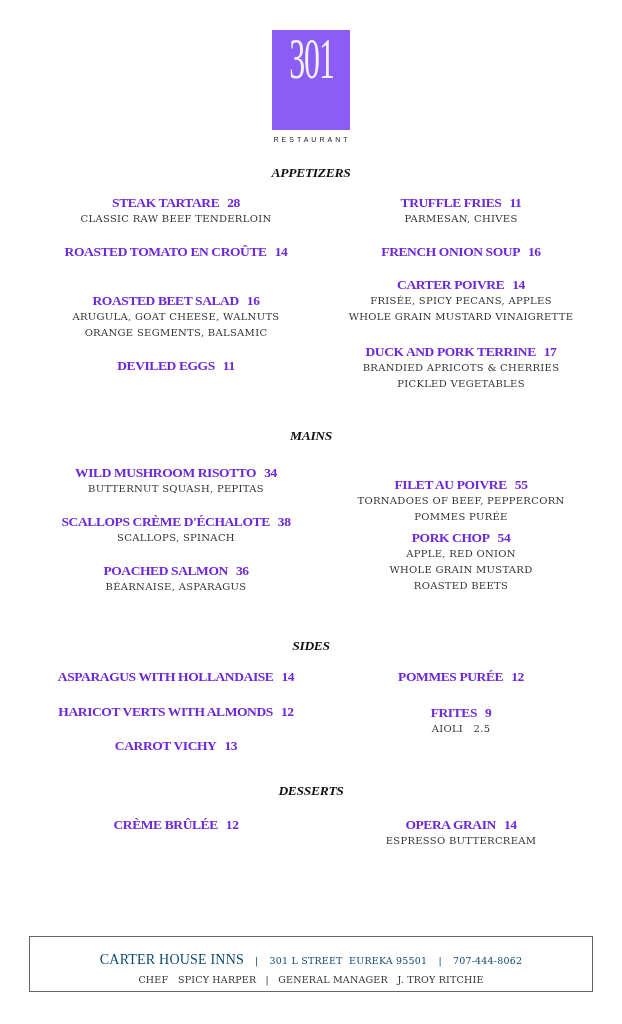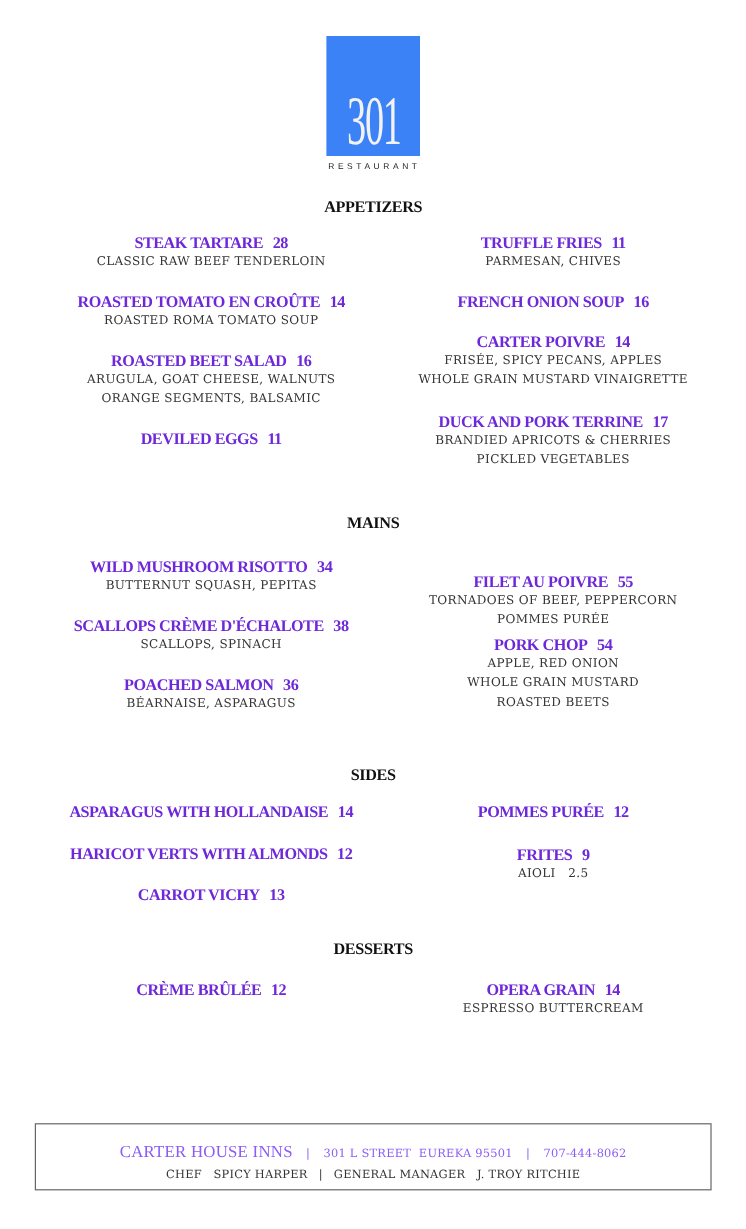--- a/index.html
+++ b/index.html
@@ -1,28 +1,28 @@
 <!DOCTYPE html>
 <html><head>
 <meta charset="utf-8">
 <style>
   html, body { margin:0; padding:0; background:#ffffff; }
   body { width:622px; height:1024px; position:relative; overflow:hidden; color:#1a1a1a; font-family:"DejaVu Serif", "Liberation Serif", serif; }
-  .logo { position:absolute; left:272px; top:30px; width:78px; height:100px; background:#3b82f6; display:flex; align-items:flex-end; justify-content:center; }
+  .logo { position:absolute; left:272px; top:30px; width:78px; height:100px; background:#8b5cf6; display:flex; align-items:flex-start; justify-content:center; }
   .logo-num { color:#f2f2f2; font-family:"Liberation Serif", serif; font-size:58px; transform:scaleX(0.55); letter-spacing:-2px; line-height:1; }
   .logo-sub { position:absolute; left:262px; top:136px; width:100px; text-align:center; font-family:"Liberation Sans", sans-serif; font-size:7px; letter-spacing:3px; color:#222; }
-  .section-title { position:absolute; left:0; width:622px; text-align:center; font-family:"Liberation Serif", serif; font-weight:bold; font-size:13.5px; letter-spacing:-0.3px; color:#111; }
+  .section-title { position:absolute; left:0; width:622px; text-align:center; font-family:"Liberation Serif", serif; font-weight:bold; font-size:13.5px; letter-spacing:-0.3px; color:#111;font-style:italic; }
   .item { position:absolute; width:300px; text-align:center; }
   .col-l { left:26px; }
   .col-r { left:311px; }
   .iname { font-family:"Liberation Serif", serif; font-weight:bold; font-size:13.5px; letter-spacing:-0.4px; color:#6d28d9; line-height:17px; white-space:nowrap; }
   .iname .price { margin-left:8px; }
   .idesc { font-family:"DejaVu Serif", serif; font-size:10px; letter-spacing:0.3px; color:#333; line-height:16px; white-space:nowrap; }
   .footer { position:absolute; left:29px; top:936px; width:564px; height:56px; border:1px solid #666; box-sizing:border-box; }
-  .f-line1 { position:absolute; top:12px; left:0; width:100%; text-align:center; white-space:nowrap; color:#8b5cf6; }
+  .f-line1 { position:absolute; top:12px; left:0; width:100%; text-align:center; white-space:nowrap; color:#0c4a6e; }
   .f-line2 { position:absolute; top:37px; left:0; width:100%; text-align:center; white-space:nowrap; font-family:"DejaVu Serif", serif; font-size:9.5px; color:#333; letter-spacing:0.2px; }
   .f-big { font-family:"Liberation Serif", serif; font-size:14px; letter-spacing:0.2px; }
   .f-small { font-family:"DejaVu Serif", serif; font-size:9.5px; letter-spacing:0.2px; }
   .sep { margin:0 6px; }
 </style>
 </head>
 <body>
 
 <div class="logo">
   <span class="logo-num">301</span>
@@ -30,21 +30,20 @@
 <div class="logo-sub">RESTAURANT</div>
 
 <div class="section-title" style="top:165px;">APPETIZERS</div>
 
 <div class="item col-l" style="top:194px;">
   <div class="iname"><span>STEAK TARTARE</span><span class="price">28</span></div>
   <div class="idesc">CLASSIC RAW BEEF TENDERLOIN</div>
 </div>
 <div class="item col-l" style="top:243px;">
   <div class="iname"><span>ROASTED TOMATO EN CROÛTE</span><span class="price">14</span></div>
-  <div class="idesc">ROASTED ROMA TOMATO SOUP</div>
 </div>
 <div class="item col-l" style="top:292px;">
   <div class="iname"><span>ROASTED BEET SALAD</span><span class="price">16</span></div>
   <div class="idesc">ARUGULA, GOAT CHEESE, WALNUTS</div>
   <div class="idesc">ORANGE SEGMENTS, BALSAMIC</div>
 </div>
 <div class="item col-l" style="top:357px;">
   <div class="iname"><span>DEVILED EGGS</span><span class="price">11</span></div>
 </div>
 

